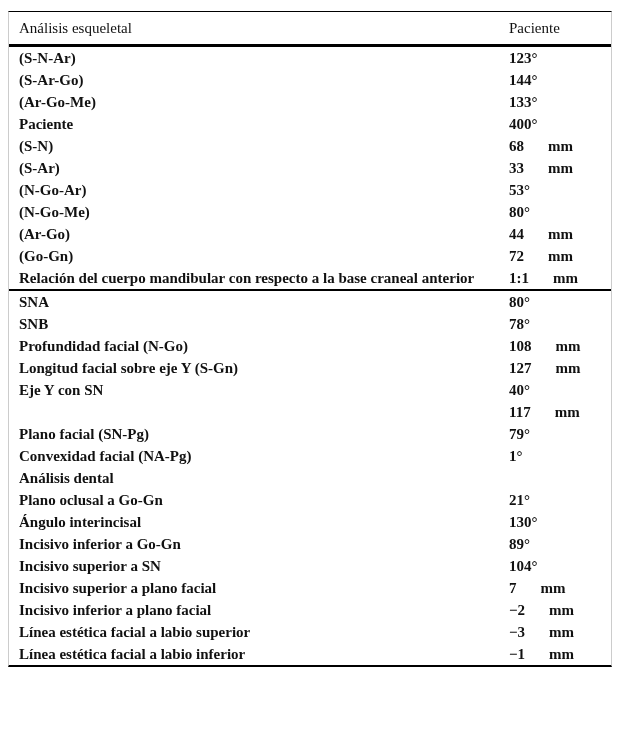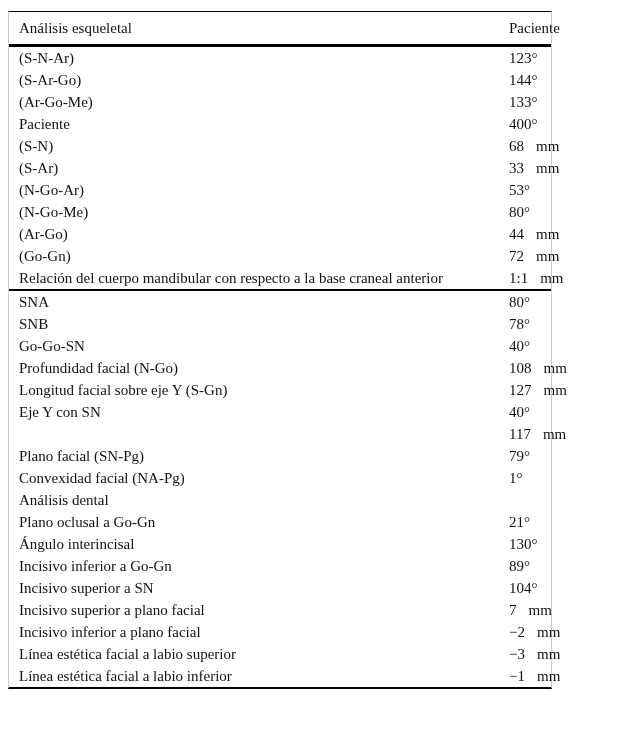--- a/index.html
+++ b/index.html
@@ -19,53 +19,54 @@
     font-family: "Liberation Serif", "DejaVu Serif", serif;
     font-size: 15px;
     color: var(--text);
     position: relative;
     overflow: hidden;
   }
   .table-wrap {
     position: absolute;
     left: 8px;
     top: 11px;
-    width: 544px;
+    width: 604px;
     box-sizing: border-box;
     border-left: 1px solid var(--side);
     border-right: 1px solid var(--side);
     border-top: 1px solid var(--rule);
     border-bottom: 2px solid var(--rule);
     background: var(--bg);
   }
   .header-row {
     position: relative;
     height: 32px;
     line-height: 32px;
   }
   .row {
     position: relative;
     height: 22px;
     line-height: 22px;
     white-space: nowrap;
+    font-weight: bold;
   }
   .lbl {
     display: inline-block;
     padding-left: 10px;
   }
   .val {
     position: absolute;
     left: 500px;
     top: 0;
     white-space: nowrap;
     text-align: center;
   }
   .unit {
     display: inline-block;
-    margin-left: 12px;
+    margin-left: 24px;
   }
   .thick-rule {
     height: 3px;
     background: var(--rule);
   }
   .section-divider {
     height: 2px;
     background: var(--rule);
   }
 </style>
@@ -86,21 +87,20 @@
       <div class="row"><span class="lbl">(S-N)</span><span class="val"><span class="num">68</span><span class="unit">mm</span></span></div>
       <div class="row"><span class="lbl">(S-Ar)</span><span class="val"><span class="num">33</span><span class="unit">mm</span></span></div>
       <div class="row"><span class="lbl">(N-Go-Ar)</span><span class="val"><span class="num">53°</span></span></div>
       <div class="row"><span class="lbl">(N-Go-Me)</span><span class="val"><span class="num">80°</span></span></div>
       <div class="row"><span class="lbl">(Ar-Go)</span><span class="val"><span class="num">44</span><span class="unit">mm</span></span></div>
       <div class="row"><span class="lbl">(Go-Gn)</span><span class="val"><span class="num">72</span><span class="unit">mm</span></span></div>
       <div class="row"><span class="lbl">Relación del cuerpo mandibular con respecto a la base craneal anterior</span><span class="val"><span class="num">1:1</span><span class="unit">mm</span></span></div>
       <div class="section-divider"></div>
       <div class="row"><span class="lbl">SNA</span><span class="val"><span class="num">80°</span></span></div>
       <div class="row"><span class="lbl">SNB</span><span class="val"><span class="num">78°</span></span></div>
-      <div class="row"><span class="lbl">Go-Go-SN</span><span class="val"><span class="num">40°</span></span></div>
       <div class="row"><span class="lbl">Profundidad facial (N-Go)</span><span class="val"><span class="num">108</span><span class="unit">mm</span></span></div>
       <div class="row"><span class="lbl">Longitud facial sobre eje Y (S-Gn)</span><span class="val"><span class="num">127</span><span class="unit">mm</span></span></div>
       <div class="row"><span class="lbl">Eje Y con SN</span><span class="val"><span class="num">40°</span></span></div>
       <div class="row"><span class="val"><span class="num">117</span><span class="unit">mm</span></span></div>
       <div class="row"><span class="lbl">Plano facial (SN-Pg)</span><span class="val"><span class="num">79°</span></span></div>
       <div class="row"><span class="lbl">Convexidad facial (NA-Pg)</span><span class="val"><span class="num">1°</span></span></div>
       <div class="row"><span class="lbl">Análisis dental</span></div>
       <div class="row"><span class="lbl">Plano oclusal a Go-Gn</span><span class="val"><span class="num">21°</span></span></div>
       <div class="row"><span class="lbl">Ángulo interincisal</span><span class="val"><span class="num">130°</span></span></div>
       <div class="row"><span class="lbl">Incisivo inferior a Go-Gn</span><span class="val"><span class="num">89°</span></span></div>

